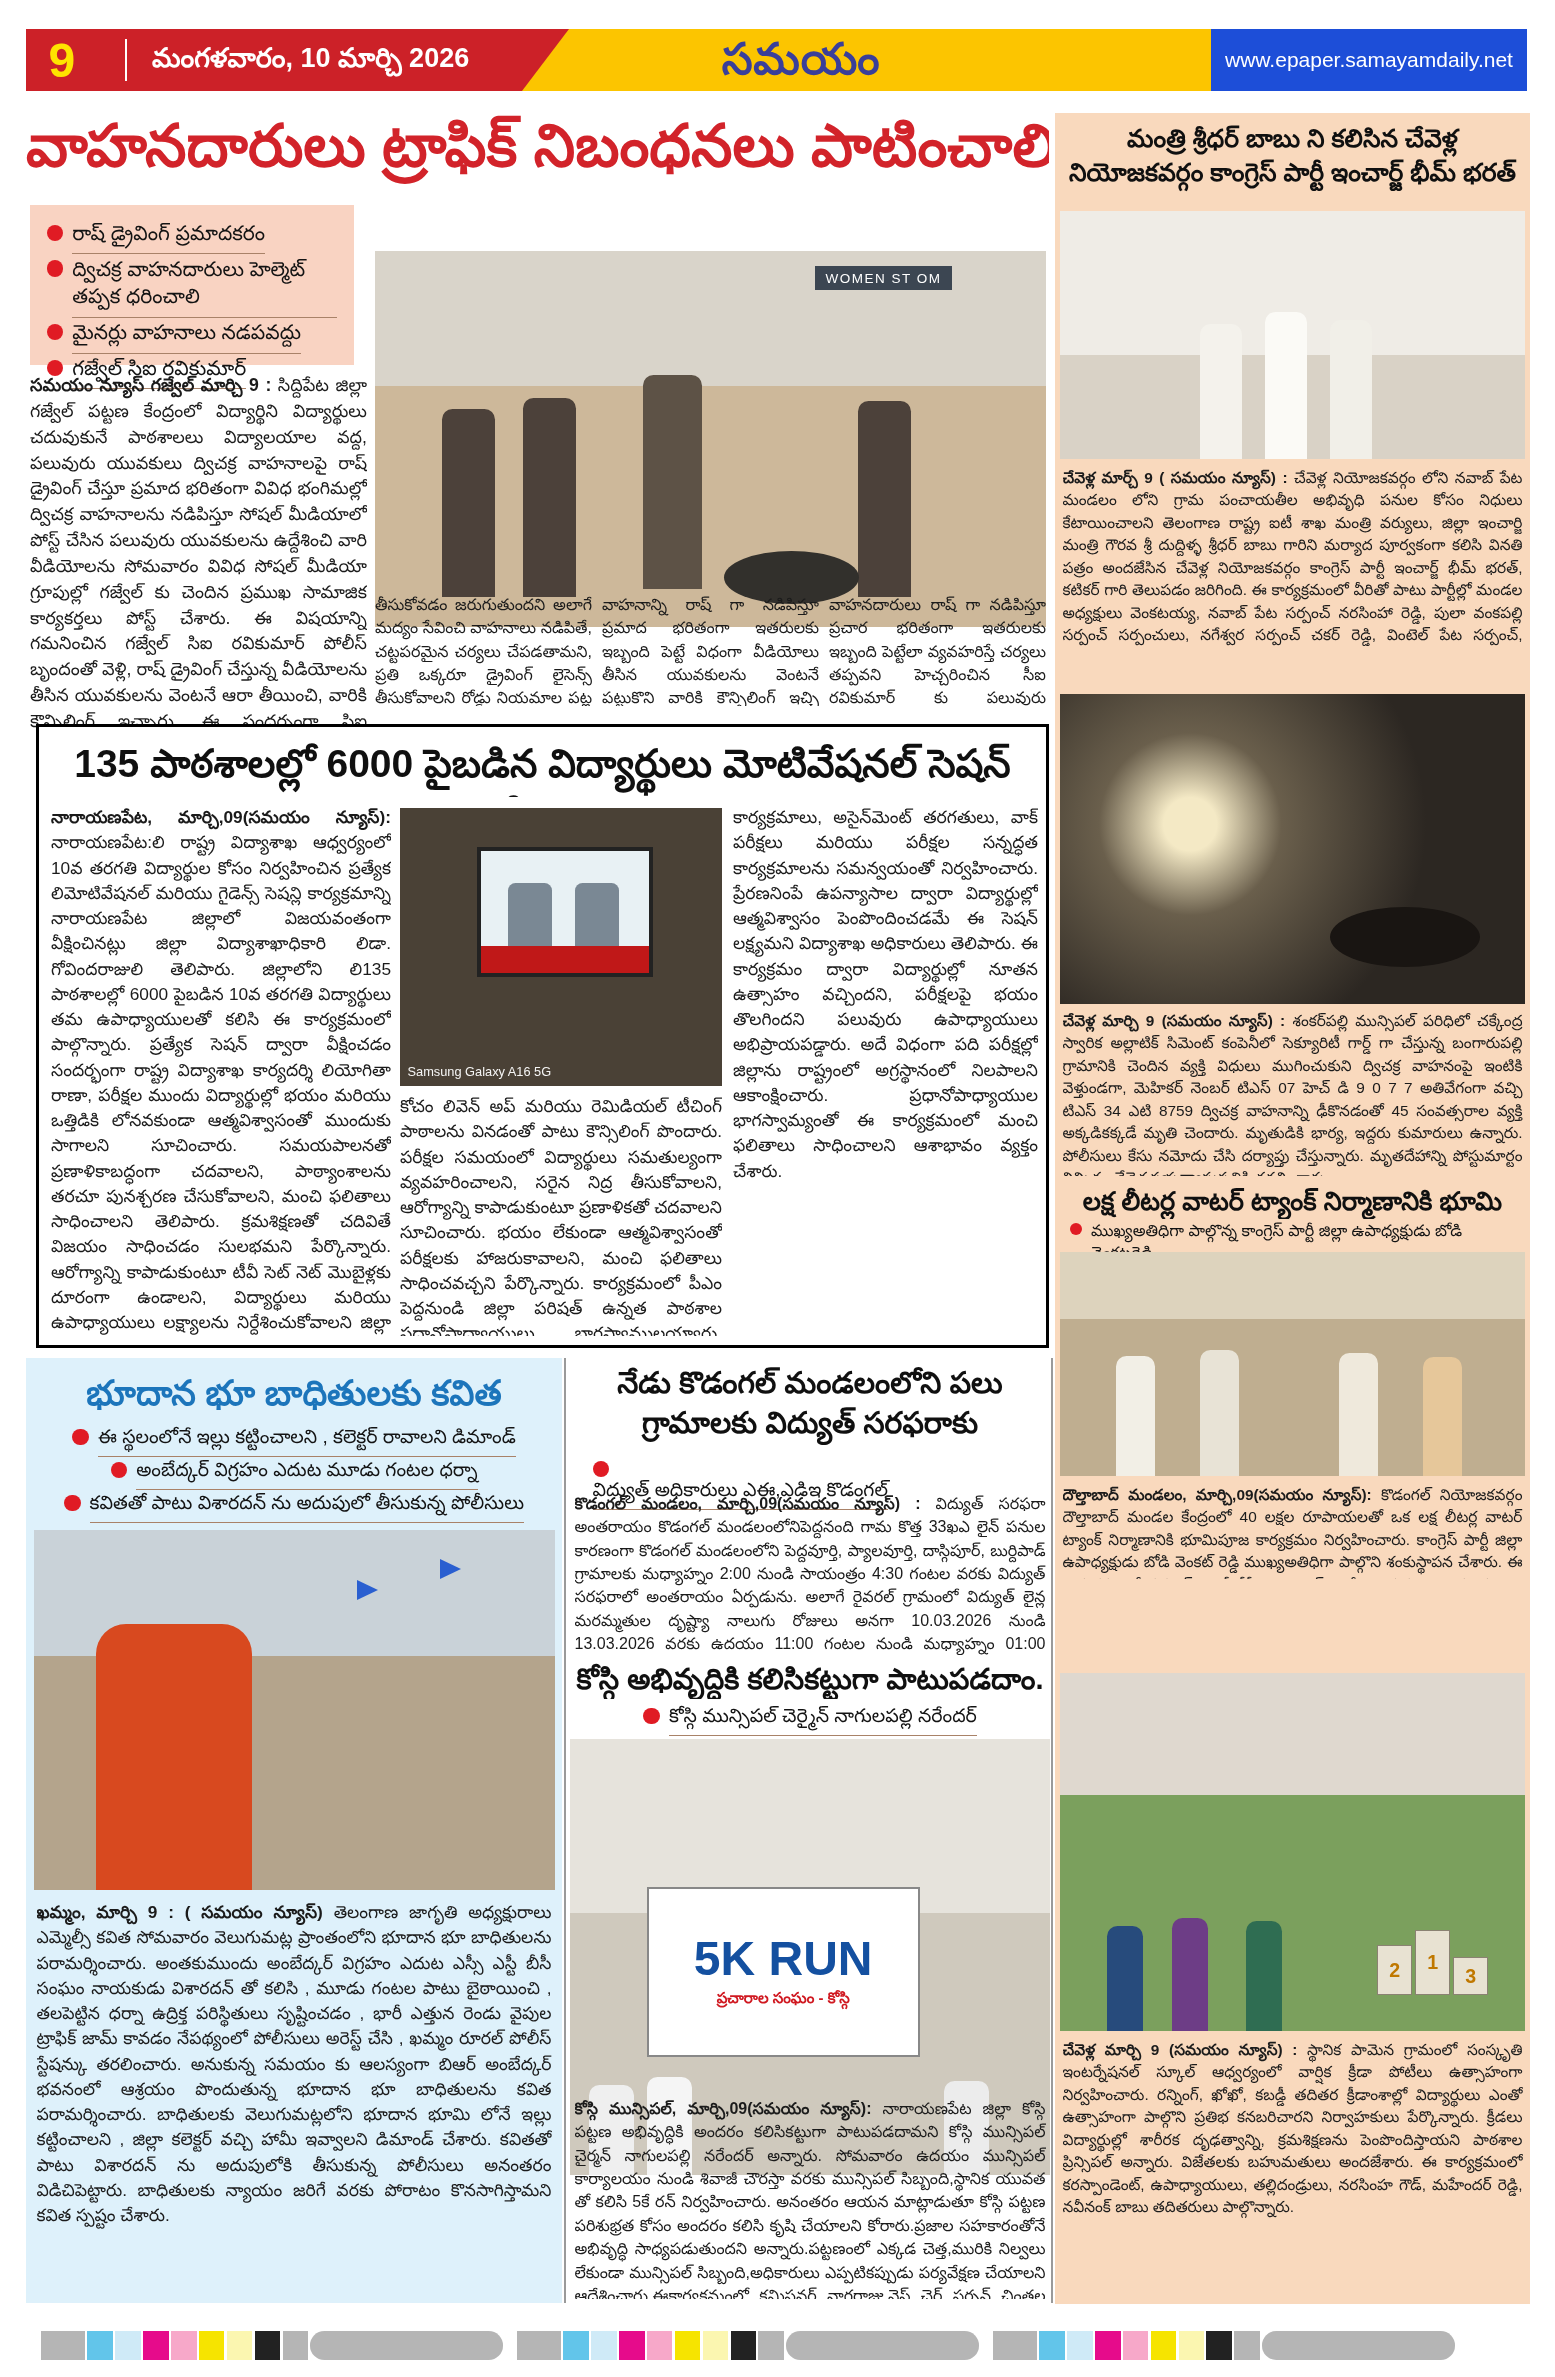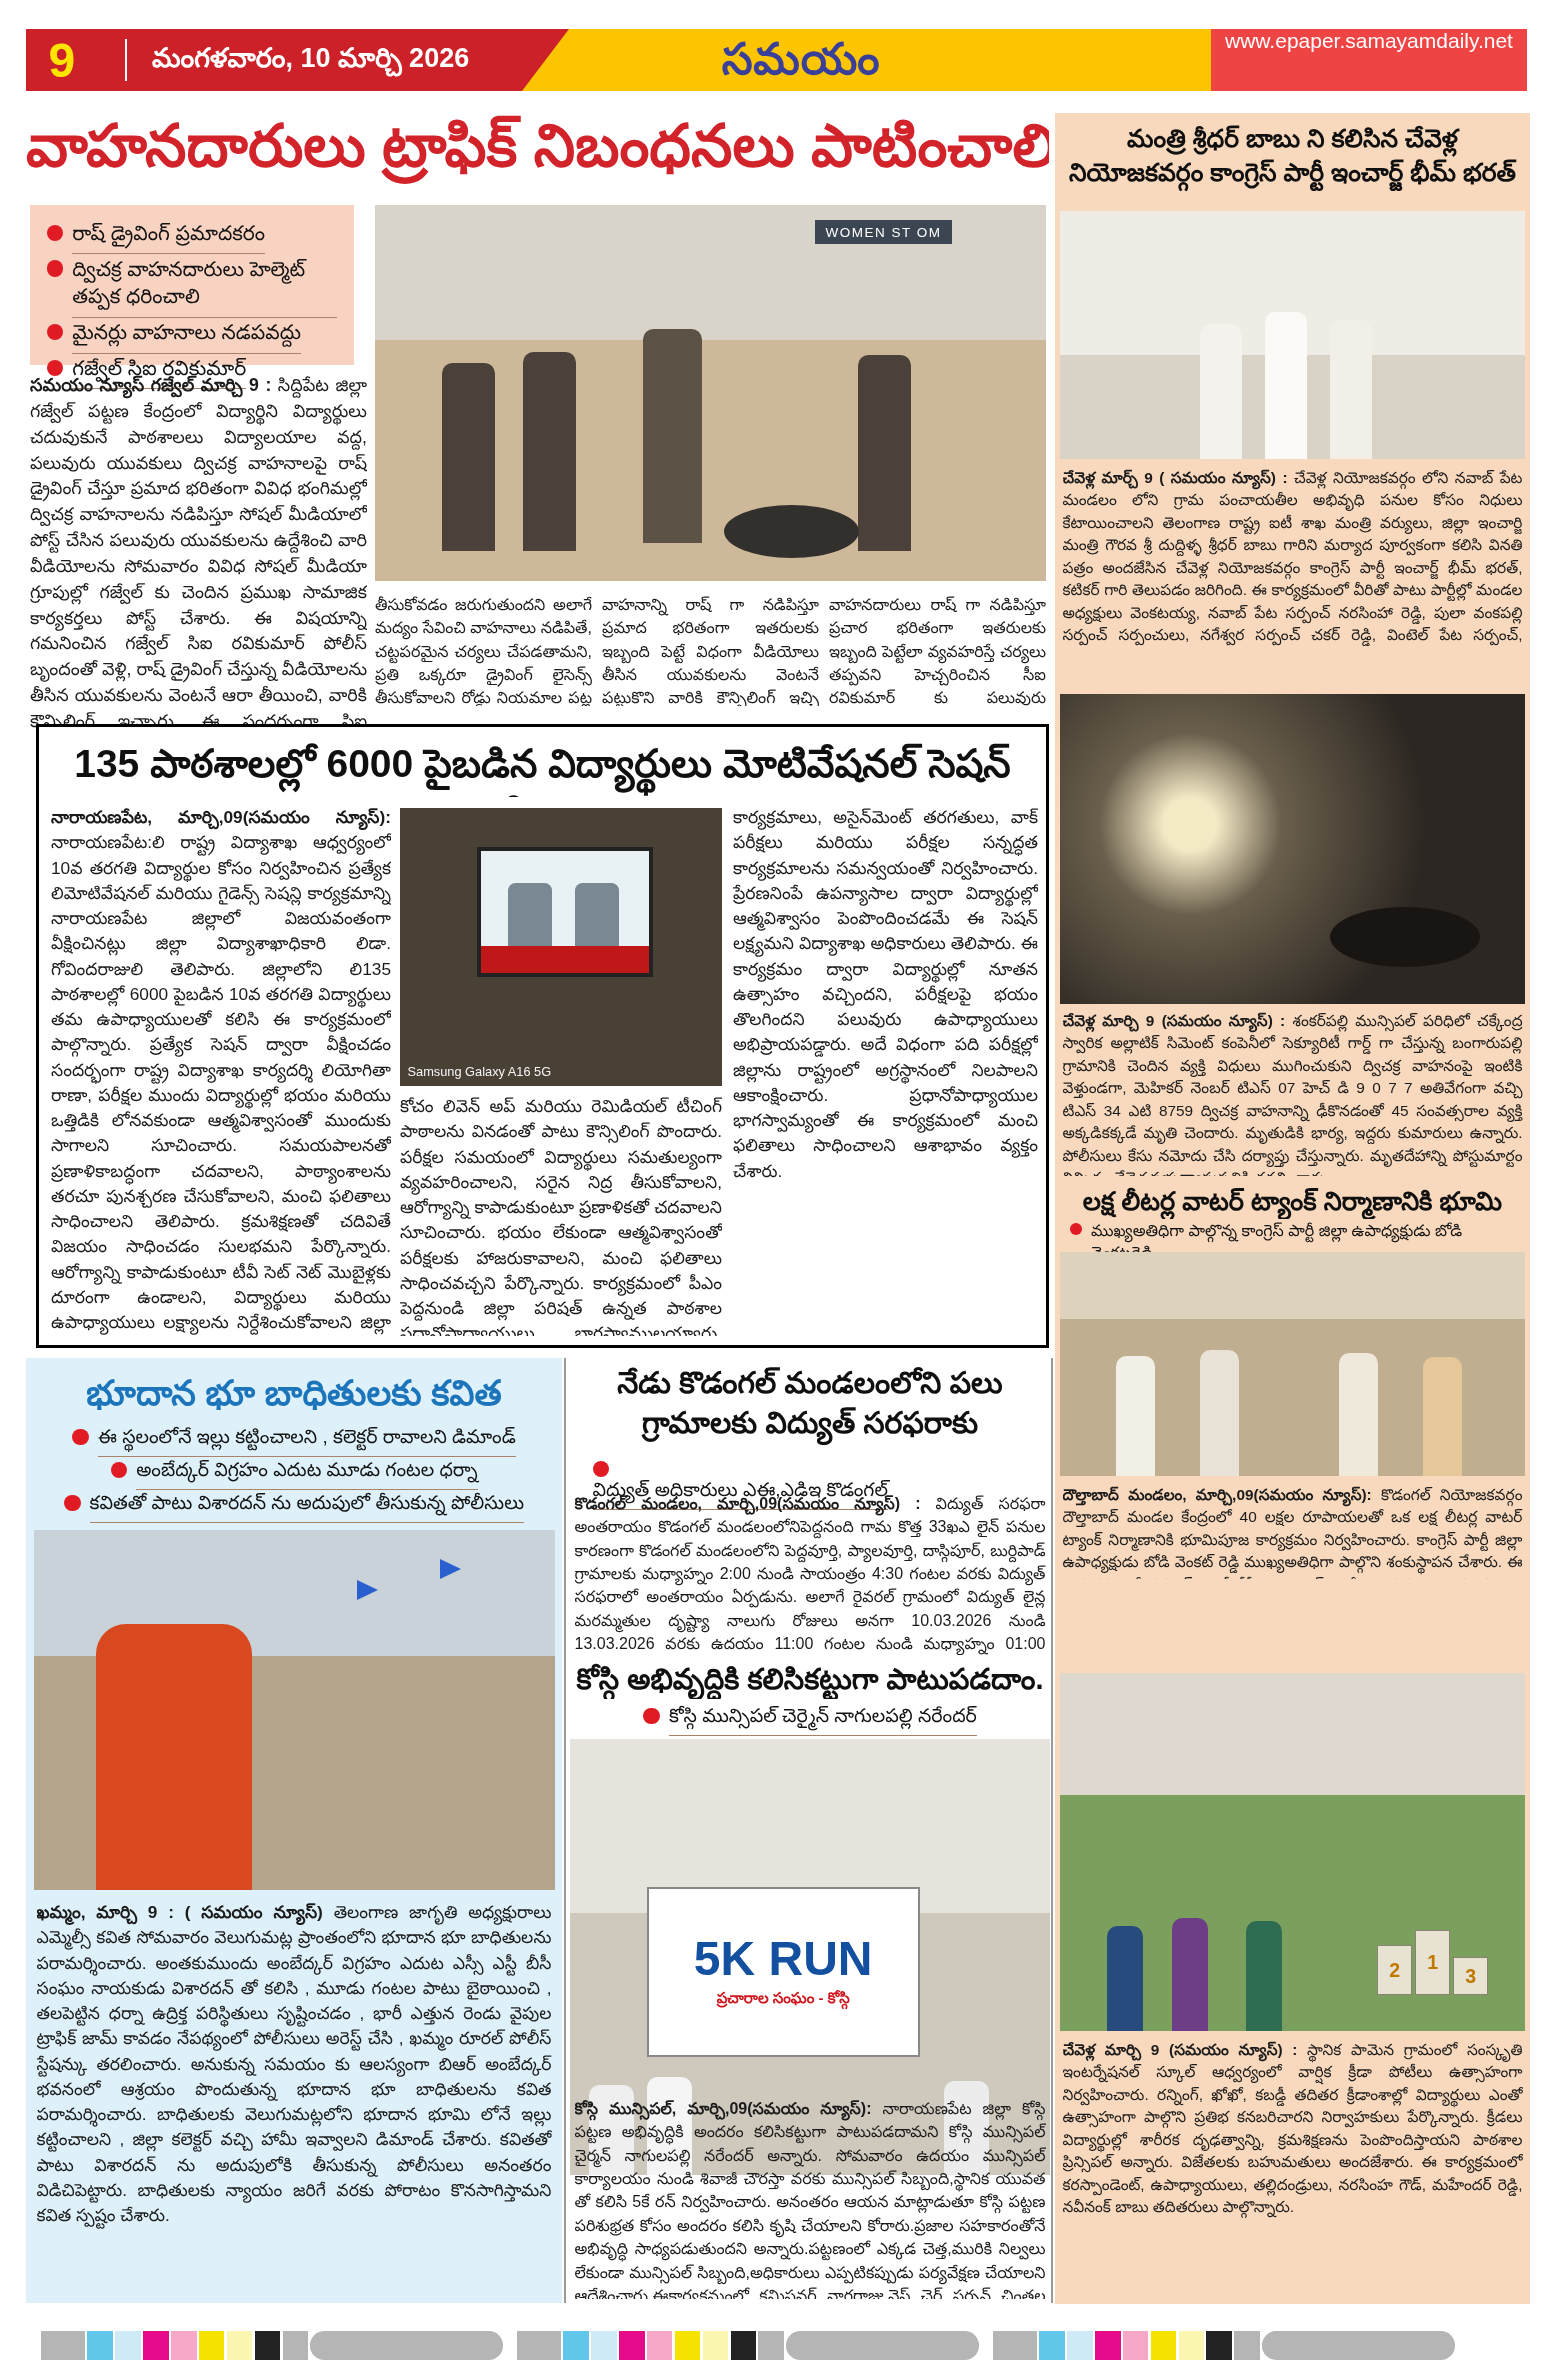--- a/index.html
+++ b/index.html
@@ -8,22 +8,22 @@
   .abs{position:absolute;}
   
   .topbar{position:absolute;left:26px;top:29px;width:1501px;height:62px;background:#fcc500;}
   .topbar-redL{position:absolute;left:0;top:0;width:543px;height:100%;background:#cc2128;
                clip-path:polygon(0 0,100% 0,calc(100% - 47px) 100%,0 100%);}
   .pagenum{position:absolute;left:22.6px;top:1.5px;font-size:48px;font-weight:bold;color:#ffe400;line-height:59px;}
   .hdr-div{position:absolute;left:99px;top:9.8px;width:2.3px;height:42px;background:#ffffff;}
   .hdr-date{position:absolute;left:126px;top:13.5px;font-size:27px;font-weight:bold;color:#ffffff;white-space:nowrap;}
   .masthead{position:absolute;left:617px;top:4.5px;width:316px;text-align:center;font-size:44px;
             font-weight:bold;color:#3a3f99;letter-spacing:0.8px;}
-  .topbar-redR{position:absolute;left:1185px;top:0;width:316px;height:100%;background:#ef4444;
-               display:flex;align-items:flex-start;justify-content:center;}
+  .topbar-redR{position:absolute;left:1185px;top:0;width:316px;height:100%;background:#1d4ed8;
+               display:flex;align-items:center;justify-content:center;}
   .hdr-url{font-size:21px;color:#ffffff;white-space:nowrap;}
   
   .h-red{position:absolute;left:26px;top:111px;width:1023px;height:89px;overflow:hidden;
          font-size:59px;font-weight:bold;color:#d2232a;line-height:1.2;white-space:nowrap;}
   .hl{font-weight:bold;color:#101010;text-align:center;line-height:1.35;overflow:hidden;}
   .hl-blue{color:#1c75bb;}
   
   .body{color:#1b1b1b;text-align:justify;overflow:hidden;line-height:1.46;}
   .dl{font-weight:bold;}
   
@@ -37,21 +37,21 @@
            padding:15px 16.6px;box-sizing:border-box;}
   .pinkbox .blt{font-size:20.3px;margin-bottom:1.5px;}
   .midbox{position:absolute;left:36px;top:724px;width:1013px;height:624px;border:3px solid #000;
           box-sizing:border-box;background:#ffffff;}
   .bluebox{position:absolute;left:26px;top:1358px;width:536px;height:945px;background:#def1fb;}
   .rightcol{position:absolute;left:1055px;top:113px;width:475px;height:2191px;background:#f9d9bd;}
   .midcol{position:absolute;left:570px;top:1358px;width:480px;height:945px;background:#ffffff;}
   .vrule{position:absolute;width:1.5px;background:#9a9a9a;}
   
   .ph{position:absolute;overflow:hidden;background:#c9c2b6;}
-  .ph-main{background:linear-gradient(#d9d4ca 0 36%,#cdb89a 36% 100%);}
+  .ph-main{background:linear-gradient(#d9d4ca 0 36%,#cdb89a 36% 100%);margin-top:46px;}
   .sign{position:absolute;right:14%;top:4%;background:#3c4652;color:#fff;font-size:13.5px;
         padding:4.5px 10.5px;letter-spacing:1.5px;}
   .sil{position:absolute;background:#4c413a;border-radius:10.5px 10.5px 0 0;}
   .bike{position:absolute;background:#32302c;border-radius:50%;}
   .ph-meeting{background:linear-gradient(#efece6 0 58%,#d9d2c6 58% 100%);}
   .ph-accident{background:radial-gradient(circle at 28% 42%,#f4e9c5 0 7%,#6a5f4c 24%,#2c2722 62%);}
   .ph-pooja{background:linear-gradient(#ddd3bd 0 30%,#bfae90 30% 100%);}
   .ph-sports{background:linear-gradient(#dfd8cf 0 34%,#7ba05d 34% 100%);}
   .ph-class{background:#4a4136;}
   .tv{position:absolute;left:24%;top:14%;width:52%;height:44%;background:#e8f1f4;border:4.5px solid #222;}

